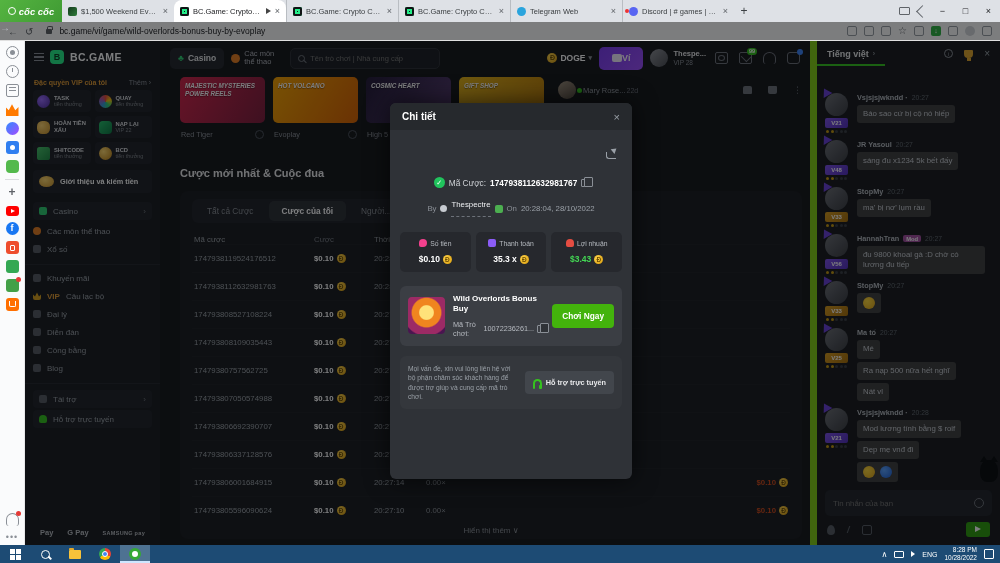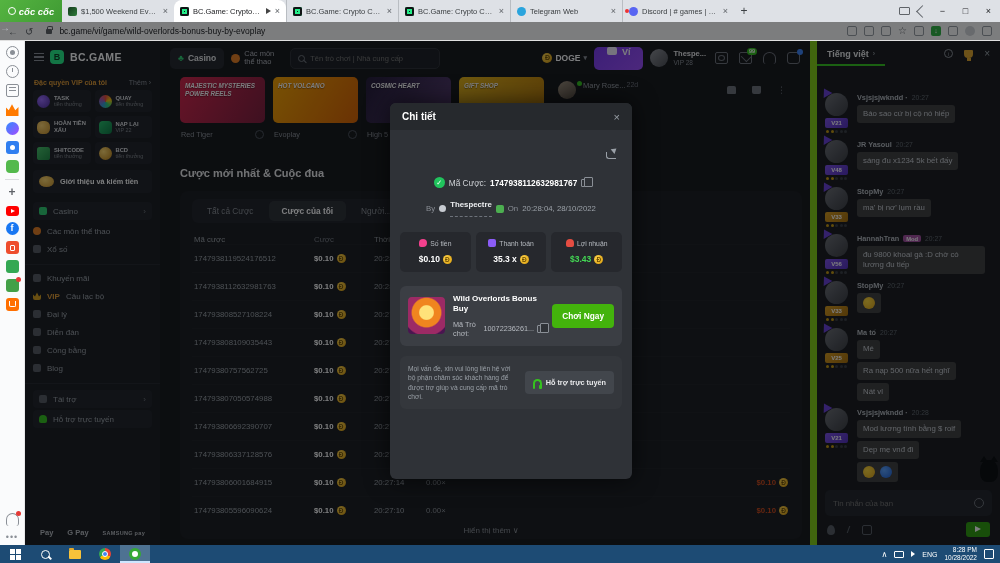--- a/index.html
+++ b/index.html
@@ -144,21 +144,21 @@
   .searchbox{width:150px;height:21px;background:#1d1f24;border:1px solid #2c2f35;border-radius:5px;display:flex;align-items:center;gap:5px;padding:0 7px}
   .mag{width:7px;height:7px;border:1px solid #6d727a;border-radius:50%;position:relative;flex:none}
   .mag::after{content:"";position:absolute;width:4px;height:1px;background:#6d727a;transform:rotate(45deg);right:-3px;bottom:-1px}
   .searchbox input{background:transparent;border:none;outline:none;color:#9aa0a7;font-size:7.5px;width:100%;font-family:inherit}
   .flex1{flex:1}
   .cur{display:flex;align-items:center;gap:3px;font-size:8.5px;color:#fff;font-weight:bold}
   .coin{display:inline-block;width:10px;height:10px;border-radius:50%;background:radial-gradient(circle at 35% 35%,#ffd44d,#d99a07);color:#6e4e00;font-size:7px;font-weight:bold;text-align:center;line-height:10px}
   .coin::before{content:"Ð"}
   .coin.s{width:9px;height:9px;line-height:9px;font-size:6.5px;margin-left:3px}
   .chev{color:#8a8f96;font-size:7px}
-  .wallet-btn{background:linear-gradient(135deg,#7a3bf0,#9b4dfb);height:23px;border-radius:5px;display:flex;align-items:flex-start;gap:5px;padding:0 13px;color:#fff;font-size:9px;font-weight:bold}
+  .wallet-btn{background:linear-gradient(135deg,#7a3bf0,#9b4dfb);height:23px;border-radius:5px;display:flex;align-items:center;padding:0 13px;color:#fff;font-size:9px;font-weight:bold}
   .wallet-ico{width:10px;height:8px;background:#fff;border-radius:2px;opacity:.9}
   .user{display:flex;align-items:center;gap:5px}
   .avatar{width:18px;height:18px;border-radius:50%;background:linear-gradient(135deg,#8d8f96,#4a4c52);flex:none}
   .uname{font-size:7.5px;color:#e8e9ea;font-weight:bold;line-height:1.3}
   .vip-level{font-size:6.5px;color:#8a8f96;font-weight:normal}
   .nav-icons{display:flex;gap:11px;align-items:center;margin-left:2px}
   .nico{width:13px;height:12px;position:relative}
   .nico-vault{border:1.5px solid #6d727a;border-radius:2px}
   .nico-vault::after{content:"";position:absolute;inset:2px;border:1px solid #6d727a;border-radius:50%}
   .nico-mail{border:1.5px solid #6d727a;border-radius:2px}
@@ -173,21 +173,21 @@
   .banners{position:absolute;left:20px;top:2px;display:flex;gap:8px}
   .banner-card{width:85px}
   .banner-img{height:46px;border-radius:5px;padding:5px;display:flex;align-items:flex-start}
   .banner-title{font-size:6.3px;font-weight:bold;font-style:italic;color:#fff;text-transform:uppercase;line-height:1.25;text-shadow:0 1px 1px rgba(0,0,0,.4)}
   .bn-red{background:linear-gradient(120deg,#d2244a,#7e1d3c)}
   .bn-orange{background:linear-gradient(120deg,#f5a300,#d96200)}
   .bn-dark{background:linear-gradient(120deg,#241b38,#54396e)}
   .bn-gold{background:linear-gradient(120deg,#e3b218,#bd7e08)}
   .banner-provider{display:flex;justify-content:space-between;align-items:center;color:#8a8f96;font-size:7.3px;margin-top:7px;padding:0 1px}
   .prov-ico{width:9px;height:9px;border:1px solid #4d525a;border-radius:50%}
-  .review-row{position:absolute;left:398px;top:6px;right:24px;display:flex;gap:1px;color:#9aa0a7;font-size:7.5px}
+  .review-row{position:absolute;left:398px;top:6px;right:8px;display:flex;align-items:center;gap:1px;color:#9aa0a7;font-size:7.5px}
   .rev-avatar{width:18px;height:18px;border-radius:50%;background:linear-gradient(135deg,#9b8c7a,#5a4f44);flex:none}
   .online-dot{width:5px;height:5px;border-radius:50%;background:#35c31e}
   .rev-time{color:#6d727a;font-size:7px}
   .rev-icons{margin-left:auto;display:flex;gap:16px;align-items:center}
   .thumb-ico{width:9px;height:8px;background:#6d727a;border-radius:2px 2px 1px 1px}
   .thumb-ico.down{transform:rotate(180deg)}
   .dots3{color:#6d727a;font-size:9px}
 
   .bets{position:absolute;left:20px;top:92px;right:8px}
   .bets-heading{font-size:11px;font-weight:bold;color:#e8e9ea}
@@ -252,21 +252,21 @@
   .share-ico{position:absolute;top:49px;right:16px;width:10px;height:7px;border-bottom:1.5px solid #9aa0a7;border-left:1.5px solid #9aa0a7;border-radius:0 0 0 3px}
   .share-ico::after{content:"";position:absolute;right:-1px;top:-5px;border-top:3px solid transparent;border-bottom:3px solid transparent;border-left:5px solid #9aa0a7;transform:rotate(-40deg)}
   .mbet-row{margin-top:47px;display:flex;justify-content:center;align-items:center;gap:4px;font-size:8.3px;color:#cfd2d6}
   .check-shield{width:11px;height:11px;border-radius:50%;background:#21c45d;color:#fff;font-size:7px;line-height:11px;text-align:center;flex:none}
   .check-shield::before{content:"✓"}
   .mbet-id{color:#fff;font-weight:bold}
   .copy-ico{width:7px;height:8px;border:1px solid #8a8f96;border-radius:1px;position:relative;flex:none}
   .copy-ico::after{content:"";position:absolute;left:2px;top:-3px;width:7px;height:8px;border:1px solid #8a8f96;border-radius:1px;background:#2f3237}
   .by-row{margin-top:12px;display:flex;justify-content:center;align-items:center;gap:4px;font-size:7.8px;color:#8a8f96}
   .person-ico{width:7px;height:7px;border-radius:50%;background:#c7cbd1;position:relative;flex:none}
-  .by-user{color:#eceef0;font-weight:bold;border-bottom:1px dashed #6d727a;padding-bottom:7px}
+  .by-user{color:#eceef0;font-weight:normal;border-bottom:1px dashed #6d727a;padding-bottom:7px}
   .frog{width:8px;height:8px;border-radius:2px;background:#4caf50;flex:none}
   .by-date{color:#9aa0a7}
   .stats{display:flex;gap:5px;margin:15px 10px 0}
   .stat{flex:1;background:#26282d;border-radius:5px;padding:7px 0 8px;text-align:center}
   .stat-head{display:flex;justify-content:center;align-items:center;gap:3px;font-size:6.8px;color:#b6bac0}
   .stat-ico{width:8px;height:8px;border-radius:2px;flex:none}
   .stat-ico-pink{background:#f3408d;border-radius:50% 50% 50% 2px}
   .stat-ico-purple{background:#8b5cf6}
   .stat-ico-red{background:#e54d42;border-radius:50% 50% 2px 2px}
   .stat-val{margin-top:7px;font-size:8.5px;color:#fff;font-weight:bold}

